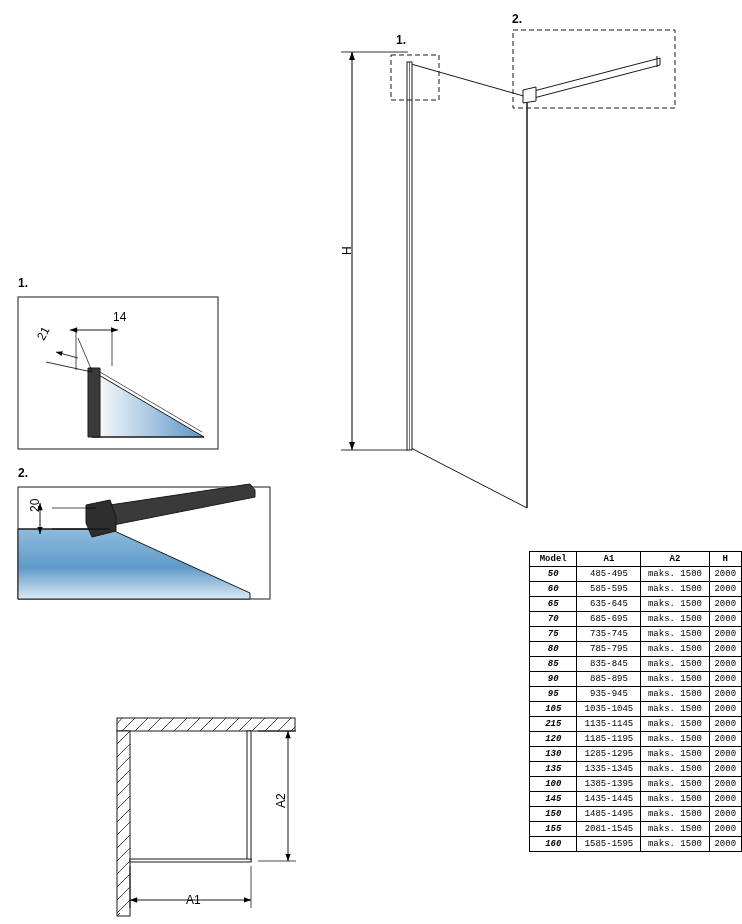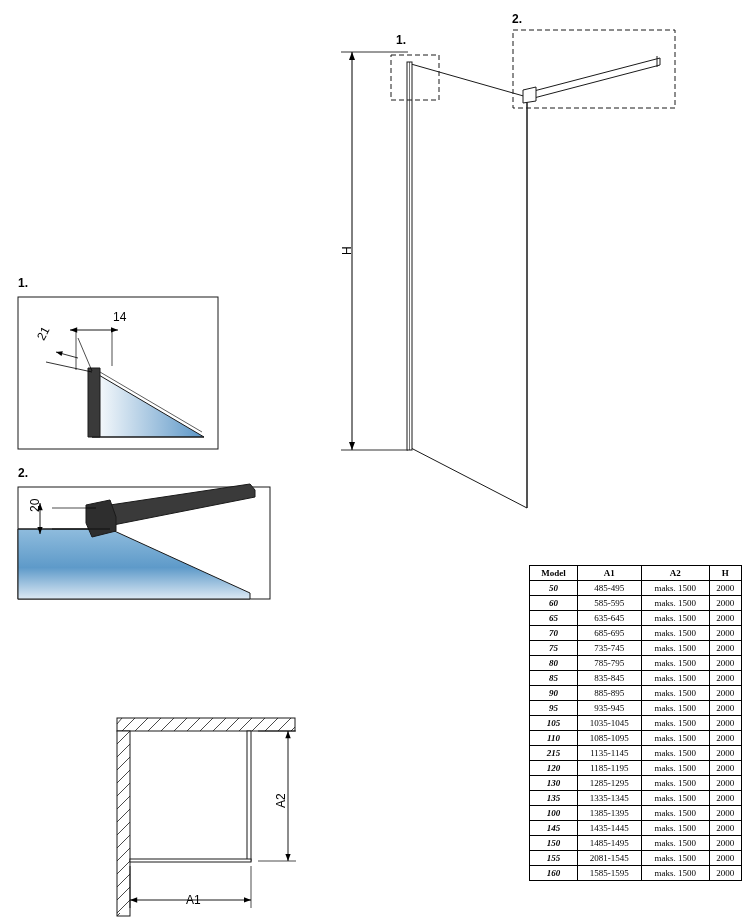--- a/index.html
+++ b/index.html
@@ -27,22 +27,21 @@
     width: 742px;
     height: 924px;
   }
   
   .spec-table {
     position: absolute;
     left: 529px;
     top: 551px;
     border-collapse: collapse;
     font-size: 9px;
-    font-family: Liberation Serif, serif;
-    margin-top: 14px;
+    font-family: Liberation Mono, monospace;
   }
   .spec-table th, .spec-table td {
     border: 1px solid #000;
     text-align: center;
     padding: 0 2px;
     height: 14px;
     line-height: 14px;
     white-space: nowrap;
   }
   .spec-table th {
@@ -303,26 +302,20 @@
           <td class="a2-cell">maks. 1500</td>
           <td class="h-cell">2000</td>
         </tr>
         <tr>
           <td class="model-cell">105</td>
           <td class="a1-cell">1035-1045</td>
           <td class="a2-cell">maks. 1500</td>
           <td class="h-cell">2000</td>
         </tr>
         <tr>
-          <td class="model-cell">110</td>
-          <td class="a1-cell">1085-1095</td>
-          <td class="a2-cell">maks. 1500</td>
-          <td class="h-cell">2000</td>
-        </tr>
-        <tr>
           <td class="model-cell">215</td>
           <td class="a1-cell">1135-1145</td>
           <td class="a2-cell">maks. 1500</td>
           <td class="h-cell">2000</td>
         </tr>
         <tr>
           <td class="model-cell">120</td>
           <td class="a1-cell">1185-1195</td>
           <td class="a2-cell">maks. 1500</td>
           <td class="h-cell">2000</td>

